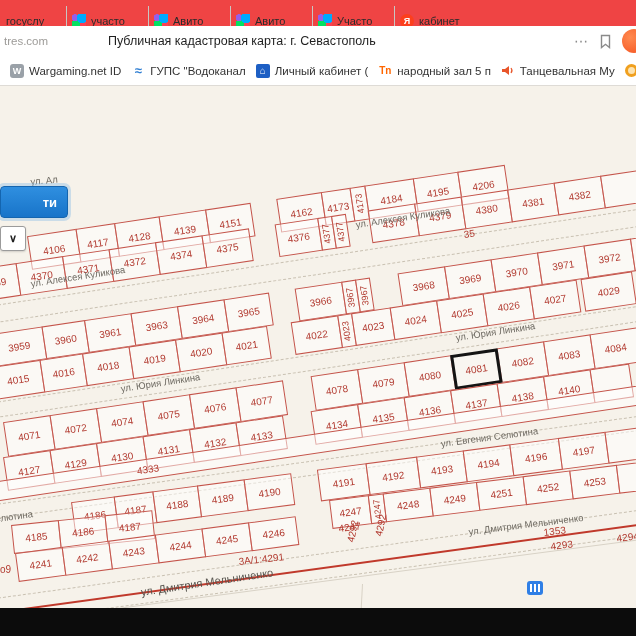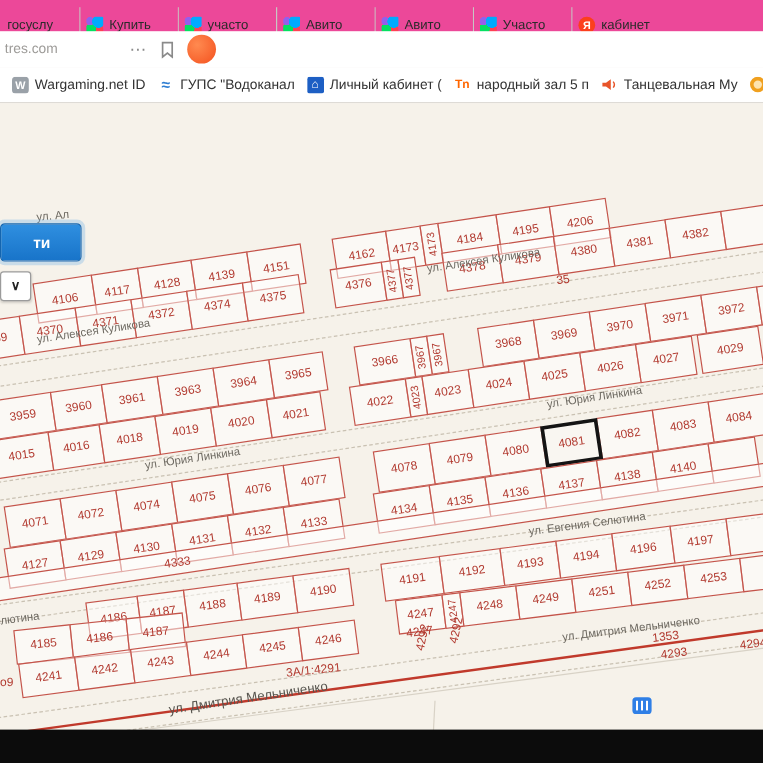--- a/index.html
+++ b/index.html
@@ -1,19 +1,19 @@
 <!DOCTYPE html>
 <html><head>
 <meta charset="utf-8">
 <style>
   html,body{margin:0;padding:0;}
   body{width:636px;height:636px;overflow:hidden;font-family:"Liberation Sans",sans-serif;background:#f6f2ea;position:relative;}
 
   
-  .tabbar{position:absolute;left:0;top:0;width:636px;height:42px;background:#ec4899;display:flex;align-items:stretch;}
+  .tabbar{position:absolute;left:0;top:0;width:636px;height:42px;background:#ef4444;display:flex;align-items:stretch;}
   .tab{flex:0 0 auto;width:70px;display:flex;align-items:center;gap:5px;padding:0 6px;font-size:11px;color:#2b2b2b;overflow:hidden;white-space:nowrap;position:relative;}
   .tab:first-child{width:54px;}
   .tab + .tab:not(.active)::before{content:"";position:absolute;left:0;top:6px;bottom:6px;width:1px;background:#c8c6c3;}
   .tlabel{overflow:hidden;text-overflow:clip;flex:1 1 auto;}
   .ticon{width:14px;height:14px;flex:0 0 auto;border-radius:50%;display:inline-flex;align-items:center;justify-content:center;}
   .icon-yandex{background:#fc3f1d;color:#fff;font-weight:bold;font-size:9px;}
   .icon-yandex::after{content:"Я";}
   .icon-avito{border-radius:0;background:
     radial-gradient(circle at 72% 28%, #00aaff 0 36%, transparent 38%),
     radial-gradient(circle at 22% 26%, #965eeb 0 22%, transparent 24%),
@@ -53,40 +53,36 @@
   .cell.s{border:3px solid #141414;background:rgba(255,255,255,0.35);z-index:3;}
   .cell.p{justify-content:flex-start;}
   .mlabel{position:absolute;transform-origin:0 0;white-space:nowrap;z-index:4;}
   .slab{font-size:9.5px;color:#6e6a62;}
   .slab.big{font-size:11px;color:#57544e;}
   .red{font-size:10px;color:#b23b31;}
   .line{position:absolute;transform-origin:0 0;z-index:1;}
   .redline{border-top:2px solid #c0392b;}
   .greyline{background:#d8d2c6;}
 
-  .searchbtn{position:absolute;left:0;top:100px;width:68px;height:32px;background:linear-gradient(#2f8fe0,#1874c9);border:1px solid #1465af;border-radius:4px;color:#fff;font-weight:bold;font-size:13px;display:flex;align-items:center;justify-content:flex-end;padding-right:25px;box-sizing:border-box;box-shadow:0 0 0 3px rgba(120,180,230,0.35);z-index:6;}
+  .searchbtn{position:absolute;left:0;top:100px;width:68px;height:32px;background:linear-gradient(#2f8fe0,#1874c9);border:1px solid #1465af;border-radius:4px;color:#fff;font-weight:bold;font-size:13px;display:flex;align-items:center;justify-content:flex-end;padding-right:10px;box-sizing:border-box;box-shadow:0 0 0 3px rgba(120,180,230,0.35);z-index:6;}
   .ddbox{position:absolute;left:0;top:140px;width:24px;height:23px;background:#fff;border:1px solid #9b9b9b;border-radius:3px;display:flex;align-items:center;justify-content:center;color:#222;font-weight:bold;font-size:11px;box-shadow:0 1px 2px rgba(0,0,0,0.15);z-index:6;}
 
   .transit{position:absolute;left:527px;top:495px;width:16px;height:14px;background:#2f7fe6;border-radius:3px;z-index:3;}
   .transit::after{content:"";position:absolute;left:3px;top:3px;right:3px;bottom:3px;background:repeating-linear-gradient(90deg,#fff 0 2px,rgba(255,255,255,0) 2px 4px);}
   .blackbar{position:absolute;left:0;top:608px;width:636px;height:28px;background:#0c0c0c;z-index:7;}
 </style>
 </head>
 <body>
 
 <div class="tabbar">
     <div class="tab">
       <span class="tlabel">госуслу</span>
     </div>
     <div class="tab">
       <span class="ticon icon-avito"></span>
-      <span class="tlabel">Купить</span>
-    </div>
-    <div class="tab">
-      <span class="ticon icon-avito"></span>
       <span class="tlabel">участо</span>
     </div>
     <div class="tab">
       <span class="ticon icon-avito"></span>
       <span class="tlabel">Авито</span>
     </div>
     <div class="tab">
       <span class="ticon icon-avito"></span>
       <span class="tlabel">Авито</span>
     </div>
@@ -95,20 +91,21 @@
       <span class="tlabel">Участо</span>
     </div>
     <div class="tab">
       <span class="ticon icon-yandex"></span>
       <span class="tlabel">кабинет</span>
     </div>
   </div>
 
 <div class="addr">
   <span class="url">tres.com</span>
+  <span class="ptitle">Публичная кадастровая карта: г. Севастополь</span>
   <span class="dots">⋯</span>
   <span class="flag">
     <svg width="13" height="15" viewBox="0 0 13 15">
         <path d="M2.5 1.5h8v12l-4-3.2-4 3.2z" fill="none" stroke="#8a8a8a" stroke-width="1.4"></path>
       </svg>
   </span>
   <span class="avatar"></span>
 </div>
 
 <div class="bookmarks">

